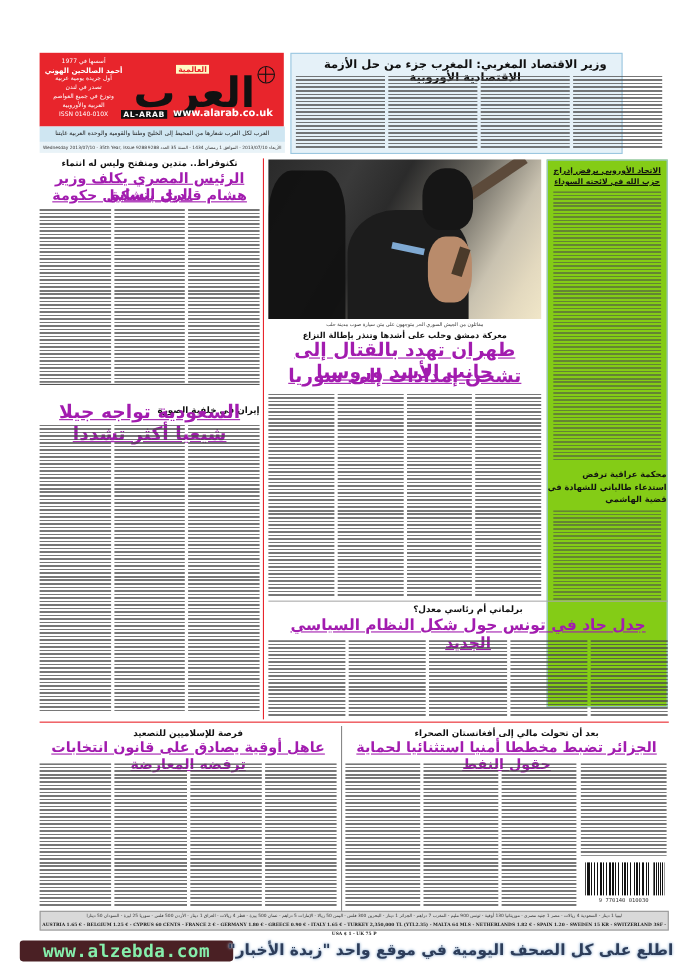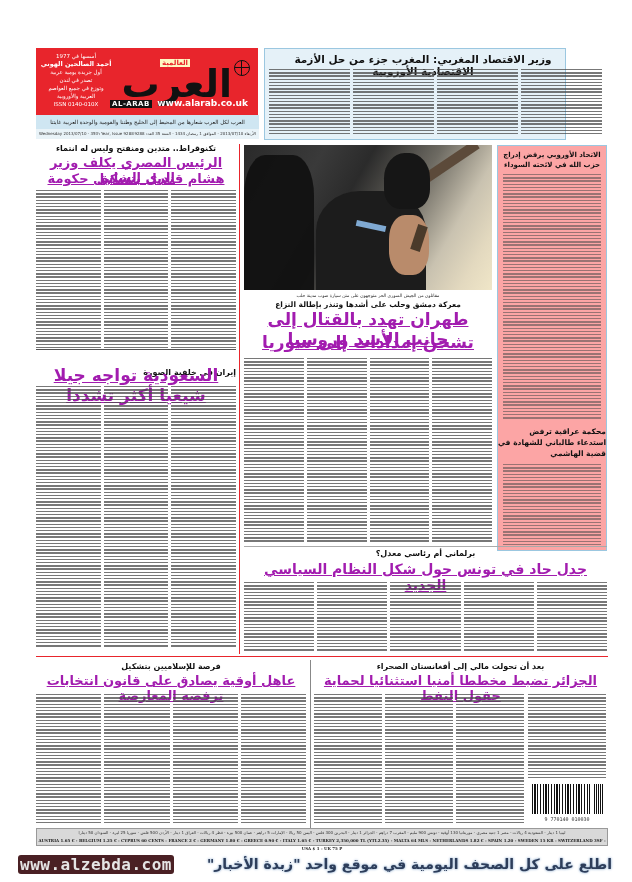--- a/index.html
+++ b/index.html
@@ -54,21 +54,21 @@
   .photo .rifle { position: absolute; left: 150px; top: 50px; width: 100px; height: 10px; background: #5c4a3a; transform: rotate(-34deg); transform-origin: left center; }
   .photo .mag { position: absolute; left: 170px; top: 80px; width: 10px; height: 26px; background: #4a3a2a; transform: rotate(18deg); }
   .photo .seat { position: absolute; left: 0; top: 10px; width: 70px; height: 135px; background: #101010; border-radius: 30% 30% 0 0; opacity: 0.9; }
   .photo-caption { position: absolute; left: 208px; top: 249px; width: 248px; font-size: 4.5px; text-align: center; direction: rtl; color: #333; }
 
   .syria-kicker { position: absolute; left: 208px; top: 256px; width: 248px; font-size: 7.5px; }
   .syria-h1 { position: absolute; left: 208px; top: 266px; width: 248px; font-size: 17px; }
   .syria-h2 { position: absolute; left: 208px; top: 289px; width: 248px; font-size: 17px; }
 
   
-  .sidebar { position: absolute; left: 461px; top: 101px; width: 110px; height: 406px; background: #fca5a5; border: 1px solid #9bc7e0; }
+  .sidebar { position: absolute; left: 461px; top: 101px; width: 110px; height: 498px; background: #84cc16; border: 1px solid #9bc7e0; text-decoration: underline; }
   .sidebar .sh1 { font-weight: bold; font-size: 7px; text-align: center; direction: rtl; padding: 4px 2px 0; line-height: 10px; color: #111; }
   .sidebar .sh2 { position: absolute; top: 280px; width: 100%; font-weight: bold; font-size: 7.5px; text-align: right; direction: rtl; line-height: 11px; color: #111; }
 
   
   .hrule { position: absolute; height: 1px; background: #555; }
   .saudi-kicker { position: absolute; left: 0; top: 324px; width: 200px; text-align: right; }
   .saudi-head { position: absolute; left: 0; top: 322px; width: 200px; font-size: 17px; }
 
   
   .tunis-kicker { position: absolute; left: 208px; top: 505px; width: 363px; }
@@ -91,21 +91,21 @@
   .barcode .num { position: absolute; left: 0; top: 34px; width: 78px; font-size: 5px; text-align: center; color: #333; font-family: "DejaVu Sans Mono", monospace; }
 
   
   .prices { position: absolute; left: 0; top: 784px; width: 572px; height: 18px; background: #d9d9d9; border: 1px solid #999; }
   .prices .ar { font-size: 4px; text-align: center; direction: rtl; line-height: 8px; color: #333; }
   .prices .en { font-size: 4px; text-align: center; line-height: 8px; color: #222; font-family: "DejaVu Serif", serif; font-weight: bold; }
 
   
   .promo { position: absolute; left: 0; top: 848px; width: 632px; height: 34px; }
   .promo .url { position: absolute; left: 18px; top: 7px; font-family: "DejaVu Sans Mono", monospace; font-weight: bold; font-size: 16px;
-                color: #e5e5e5; background: #4a2024; padding: 0 2px; border-radius: 3px; letter-spacing: 0.5px; }
+                color: #86efac; background: #4a2024; padding: 0 21px; border-radius: 3px; letter-spacing: 0.5px; }
   .promo .cta { position: absolute; right: 20px; top: 8px; font-weight: bold; font-size: 14px; color: #2d3d5a; direction: rtl;
                 text-shadow: 0 0 2px #a7bfd9, 0 0 3px #a7bfd9; }
 </style>
 </head>
 <body>
 
 <div class="page">
 
   <div class="masthead">
     <div class="mast-red">
@@ -201,21 +201,21 @@
   <div class="head-xl tunis-head">جدل حاد في تونس حول شكل النظام السياسي الجديد</div>
   <div class="cols" style="left:208px; top:538px; width:363px; height:70px;">
     <div class="col"></div>
     <div class="col"></div>
     <div class="col"></div>
     <div class="col"></div>
     <div class="col"></div>
   </div>
 
   <div class="red-hline"></div>
-  <div class="kicker jordan-kicker">فرصة للإسلاميين بتشكيل</div>
+  <div class="kicker jordan-kicker">فرصة للإسلاميين للتصعيد</div>
   <div class="head-xl jordan-head">عاهل أوقية يصادق على قانون انتخابات ترفضه المعارضة</div>
   <div class="cols" style="left:0; top:650px; width:270px; height:130px;">
     <div class="col"></div>
     <div class="col"></div>
     <div class="col"></div>
     <div class="col"></div>
   </div>
 
   <div class="vline-grey"></div>
 

